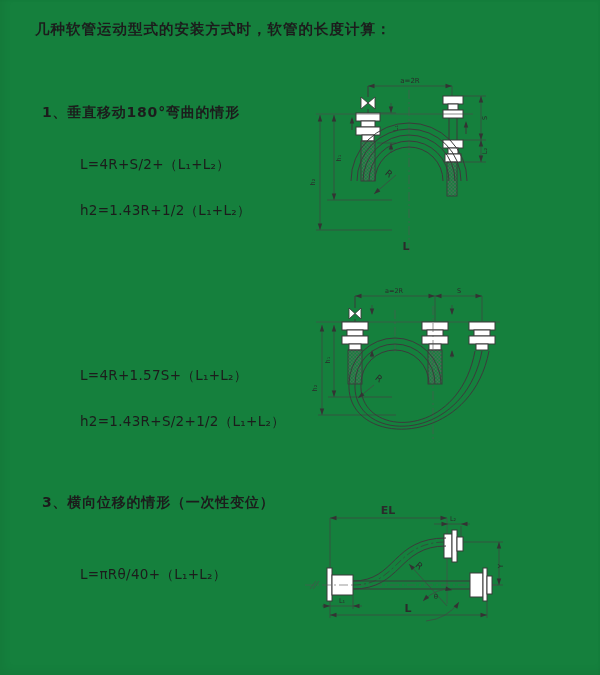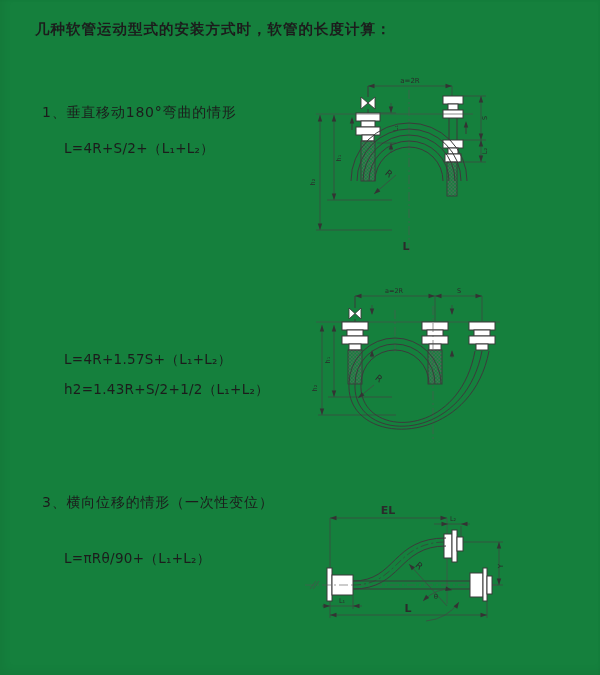--- a/index.html
+++ b/index.html
@@ -7,25 +7,25 @@
     position:relative;width:600px;height:675px;background:#15803d;
     font-family:"DejaVu Sans","Liberation Sans",sans-serif;color:#1c1c1c;
     overflow:hidden;
     box-shadow:inset 4px -4px 8px rgba(0,0,0,.05), inset -1px 1px 2px rgba(0,0,0,.02);
   }
   .title{
     position:absolute;left:35px;top:20px;font-size:14.5px;font-weight:700;
     letter-spacing:1px;white-space:nowrap;
   }
   .sec-head{
-    position:absolute;left:42px;font-size:14px;font-weight:400;
+    position:absolute;left:42px;font-size:14px;font-weight:700;
     letter-spacing:0.8px;white-space:nowrap;
   }
   .formulas{position:absolute;left:64px;font-size:13.5px;letter-spacing:0.3px;}
-  .formulas p{margin:0;line-height:30px;white-space:nowrap;}
+  .formulas p{margin:16px;line-height:30px;white-space:nowrap;}
   .h1-1{top:104px}.f-1{top:133px}
   .h1-2{top:299px}.f-2{top:344px}
   .h1-3{top:494px}.f-3{top:543px}
   svg.diag{position:absolute;}
   .d1{left:303px;top:74px;}
   .d2{left:303px;top:283px;}
   .d3{left:298px;top:498px;}
   svg .ln{stroke:#3b3b3b;stroke-width:1;fill:none;}
   svg .th{stroke:#4a4a4a;stroke-width:0.65;fill:none;}
   svg .dim{stroke:#444;stroke-width:0.7;fill:none;}
@@ -43,30 +43,31 @@
 </head>
 <body>
 
 <div class="page">
 
   <div class="title">几种软管运动型式的安装方式时，软管的长度计算：</div>
 
   <div class="sec-head h1-1">1、垂直移动180°弯曲的情形</div>
   <div class="formulas f-1">
     <p>L=4R+S/2+（L₁+L₂）</p>
+    <p>h2=1.43R+1/2（L₁+L₂）</p>
   </div>
 
   <div class="formulas f-2">
     <p>L=4R+1.57S+（L₁+L₂）</p>
     <p>h2=1.43R+S/2+1/2（L₁+L₂）</p>
   </div>
 
   <div class="sec-head h1-3">3、横向位移的情形（一次性变位）</div>
   <div class="formulas f-3">
-    <p>L=πRθ/90+（L₁+L₂）</p>
+    <p>L=πRθ/40+（L₁+L₂）</p>
   </div>
 
   <svg class="diag d1" width="294" height="184" viewBox="303 74 294 184">
     <defs>
       <path id="a1" d="M0,0 L-2.2,6.5 L2.2,6.5 Z" fill="#333"></path>
       <pattern id="p1" width="3.5" height="3.5" patternUnits="userSpaceOnUse">
         <path d="M0,3.5 L3.5,0 M0,0 L3.5,3.5" stroke="#666" stroke-width="0.5"></path>
       </pattern>
     </defs>
 

